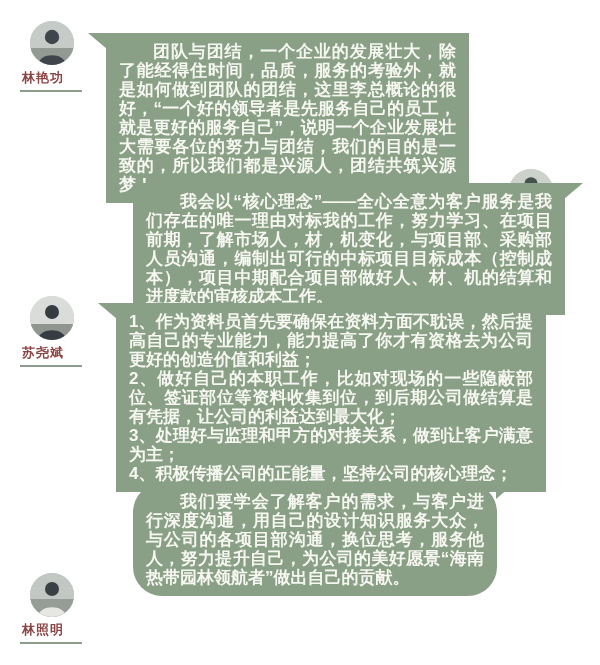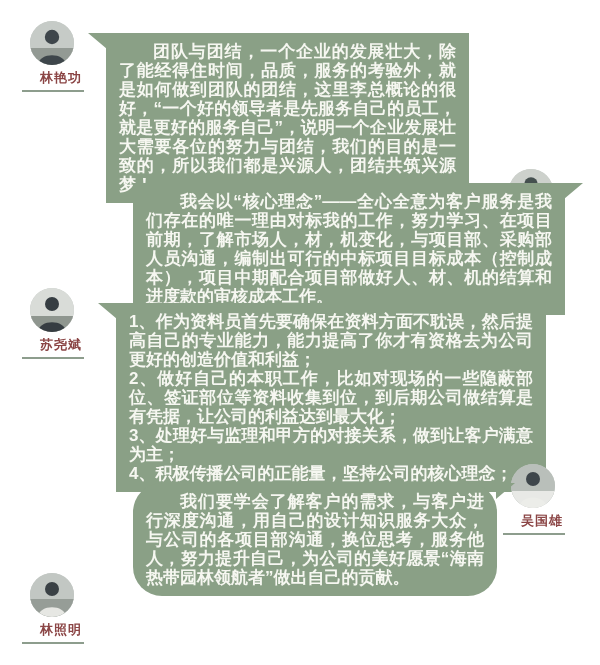--- a/index.html
+++ b/index.html
@@ -7,21 +7,21 @@
     width:600px;height:665px;
     background:#ffffff;
     font-family:"Liberation Sans","DejaVu Sans",sans-serif;
   }
   .page{
     position:relative;width:600px;height:665px;background:var(--page_bg,#ffffff);
     overflow:hidden;
   }
   
   .who{
-    position:absolute;width:64px;text-align:right;
+    position:absolute;width:64px;text-align:left;
   }
   .avatar{
     width:44px;height:44px;border-radius:50%;overflow:hidden;
     margin:0 auto;display:block;background:#c3c9c5;
   }
   .avatar svg{display:block;}
   .name{
     display:inline-block;
     margin-top:4px;
     min-width:58px;
@@ -51,21 +51,21 @@
   }
   .bubble.tail-right::before{
     right:-18px;
     clip-path:polygon(0 0,100% 0,0 100%);
   }
   .btext{margin:0;white-space:pre-line;text-align:justify;}
   .btext.indent{text-indent:2em;}
   
   .a1{left:20px;top:21px;}   .b1{left:106px;top:33px;width:363px;}
   .a2{left:499px;top:169px;font-family:Liberation Mono, monospace;} .b2{left:133px;top:183px;width:432px;}
-  .a3{left:20px;top:288px;}  .b3{left:84px;top:303px;width:430px;margin-left:32px;}
+  .a3{left:20px;top:296px;}  .b3{left:84px;top:303px;width:430px;margin-left:32px;}
   .a4{left:501px;top:464px;} .b4{left:133px;top:483px;width:364px;border-radius:29px;}
   .a5{left:20px;top:573px;}  .b5{left:88px;top:588px;width:372px;}
 </style>
 </head>
 <body>
 
 <div class="page">
 
   <div class="who a1">
     <span class="avatar">
@@ -108,31 +108,20 @@
       </span>
     <div><span class="name">苏尧斌</span></div>
   </div>
   <div class="bubble tail-left b3">
     <p class="btext">1、作为资料员首先要确保在资料方面不耽误，然后提高自己的专业能力，能力提高了你才有资格去为公司更好的创造价值和利益；
 2、做好自己的本职工作，比如对现场的一些隐蔽部位、签证部位等资料收集到位，到后期公司做结算是有凭据，让公司的利益达到最大化；
 3、处理好与监理和甲方的对接关系，做到让客户满意为主；
 4、积极传播公司的正能量，坚持公司的核心理念；</p>
   </div>
 
-  <div class="who a4">
-    <span class="avatar">
-        <svg viewBox="0 0 44 44" width="44" height="44">
-          <rect width="44" height="44" fill="#b9bfba"></rect>
-          <rect y="27" width="44" height="17" fill="#e8e9e6"></rect>
-          <circle cx="22" cy="15" r="7" fill="#3e464b"></circle>
-          <path d="M8 44 C9 30 35 30 36 44 Z" fill="#ecede9"></path>
-        </svg>
-      </span>
-    <div><span class="name">吴国雄</span></div>
-  </div>
   <div class="bubble tail-right b4">
     <p class="btext indent">我们要学会了解客户的需求，与客户进行深度沟通，用自己的设计知识服务大众，与公司的各项目部沟通，换位思考，服务他人，努力提升自己，为公司的美好愿景“海南热带园林领航者”做出自己的贡献。</p>
   </div>
 
   <div class="who a5">
     <span class="avatar">
         <svg viewBox="0 0 44 44" width="44" height="44">
           <rect width="44" height="44" fill="#c2c7c3"></rect>
           <rect y="26" width="44" height="18" fill="#969d97"></rect>
           <circle cx="22" cy="16" r="7" fill="#3a4145"></circle>

